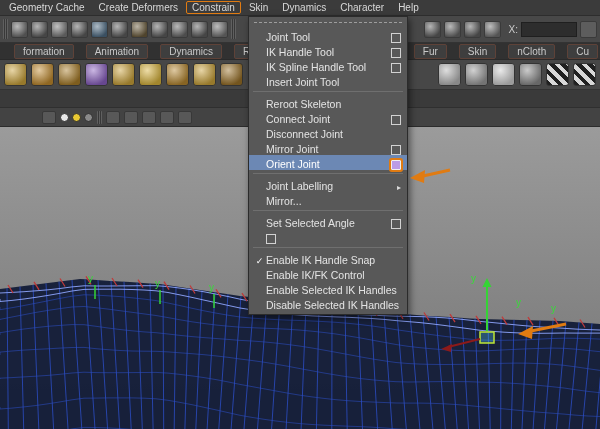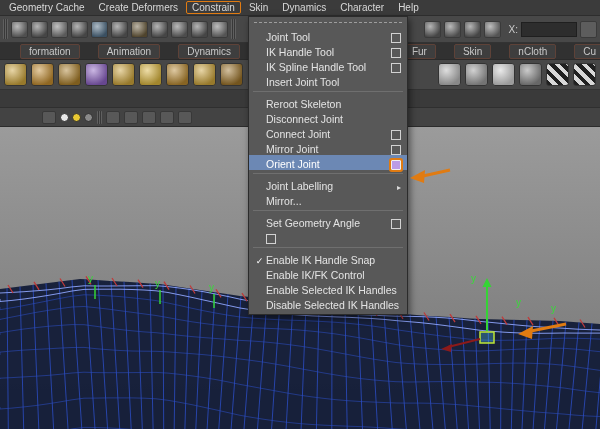--- a/index.html
+++ b/index.html
@@ -14,21 +14,21 @@
   
   .toolbar{height:27px;background:#484848;display:flex;align-items:center;gap:3px;padding:0 3px;border-bottom:1px solid #333}
   .grip{width:5px;height:20px;background:repeating-linear-gradient(90deg,#606060 0 1px,#383838 1px 2px);border-radius:1px}
   .tbi{width:17px;height:17px;border-radius:2px;border:1px solid #3a3a3a;flex:0 0 auto}
   .tb-right{margin-left:auto;display:flex;align-items:center;gap:3px}
   .xlabel{color:#cccccc;font-size:10px;margin-left:5px}
   .xfield{width:56px;height:15px;background:#2d2d2d;border:1px solid #1f1f1f;color:#dddddd;font-size:10px;padding:0 3px}
 
   
   .tabrow{height:17px;background:#313131;display:flex;align-items:center;border-bottom:1px solid #2a2a2a;padding:0 2px}
-  .tab{font-size:10px;color:#c9c9c9;padding:1px 8px;border:1px solid #5e4238;background:#3e3e3e;margin-left:18px;border-radius:2px;white-space:nowrap;cursor:default}
+  .tab{font-size:10px;color:#c9c9c9;padding:1px 8px;border:1px solid #5e4238;background:#3e3e3e;margin-left:12px;border-radius:2px;white-space:nowrap;cursor:default}
   .tabs-right{margin-left:auto;display:flex}
 
   
   .shelf{height:30px;background:#474747;display:flex;align-items:center;gap:4px;padding:0 4px;border-bottom:1px solid #333}
   .shelf-icon{width:23px;height:23px;border-radius:3px;border:1px solid #333;flex:0 0 auto}
   .shelf-right{margin-left:auto;display:flex;gap:4px}
   .checker{background:repeating-linear-gradient(45deg,#202020 0 4px,#d8d8d8 4px 8px)!important}
 
   
   .darkstrip{height:18px;background:#3a3a3a;border-bottom:1px solid #2f2f2f}
@@ -277,26 +277,26 @@
         <span class="chk"></span>
         <span class="lbl">Insert Joint Tool</span>
       </div>
       <div class="menu-sep"></div>
       <div class="menu-item">
         <span class="chk"></span>
         <span class="lbl">Reroot Skeleton</span>
       </div>
       <div class="menu-item">
         <span class="chk"></span>
+        <span class="lbl">Connect Joint</span>
+        <span class="optbox"></span>
+      </div>
+      <div class="menu-item">
+        <span class="chk"></span>
         <span class="lbl">Disconnect Joint</span>
-      </div>
-      <div class="menu-item">
-        <span class="chk"></span>
-        <span class="lbl">Connect Joint</span>
-        <span class="optbox"></span>
       </div>
       <div class="menu-item">
         <span class="chk"></span>
         <span class="lbl">Mirror Joint</span>
         <span class="optbox"></span>
       </div>
       <div class="menu-item selected">
         <span class="chk"></span>
         <span class="lbl">Orient Joint</span>
         <span class="optbox optbox-hl"></span>
@@ -307,21 +307,21 @@
         <span class="lbl">Joint Labelling</span>
         <span class="subarrow">▸</span>
       </div>
       <div class="menu-item">
         <span class="chk"></span>
         <span class="lbl">Mirror...</span>
       </div>
       <div class="menu-sep"></div>
       <div class="menu-item">
         <span class="chk"></span>
-        <span class="lbl">Set Geometry Angle</span>
+        <span class="lbl">Set Selected Angle</span>
         <span class="optbox"></span>
       </div>
       <div class="menu-item">
         <span class="chk"></span>
         <span class="optbox"></span>
       </div>
       <div class="menu-sep"></div>
       <div class="menu-item">
         <span class="chk">✓</span>
         <span class="lbl">Enable IK Handle Snap</span>

